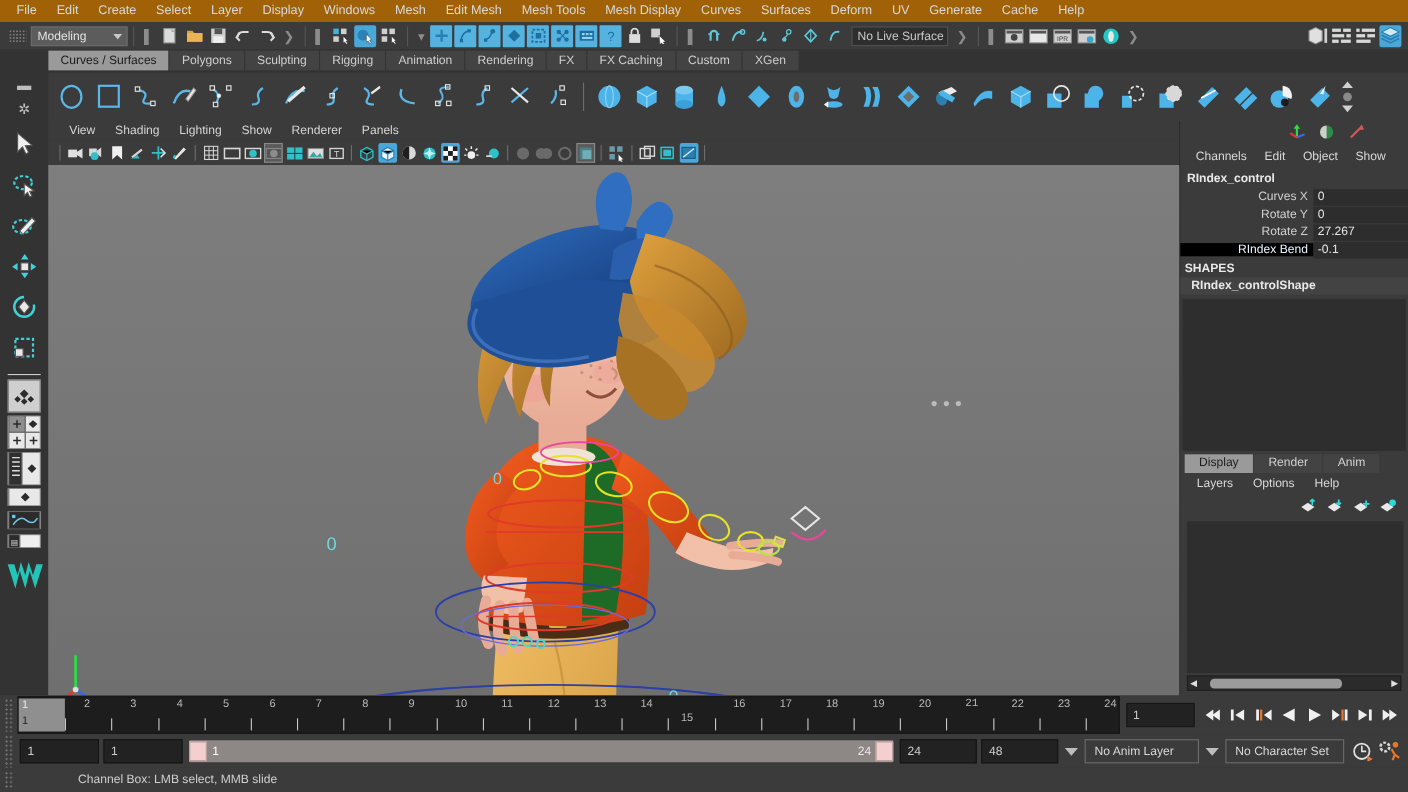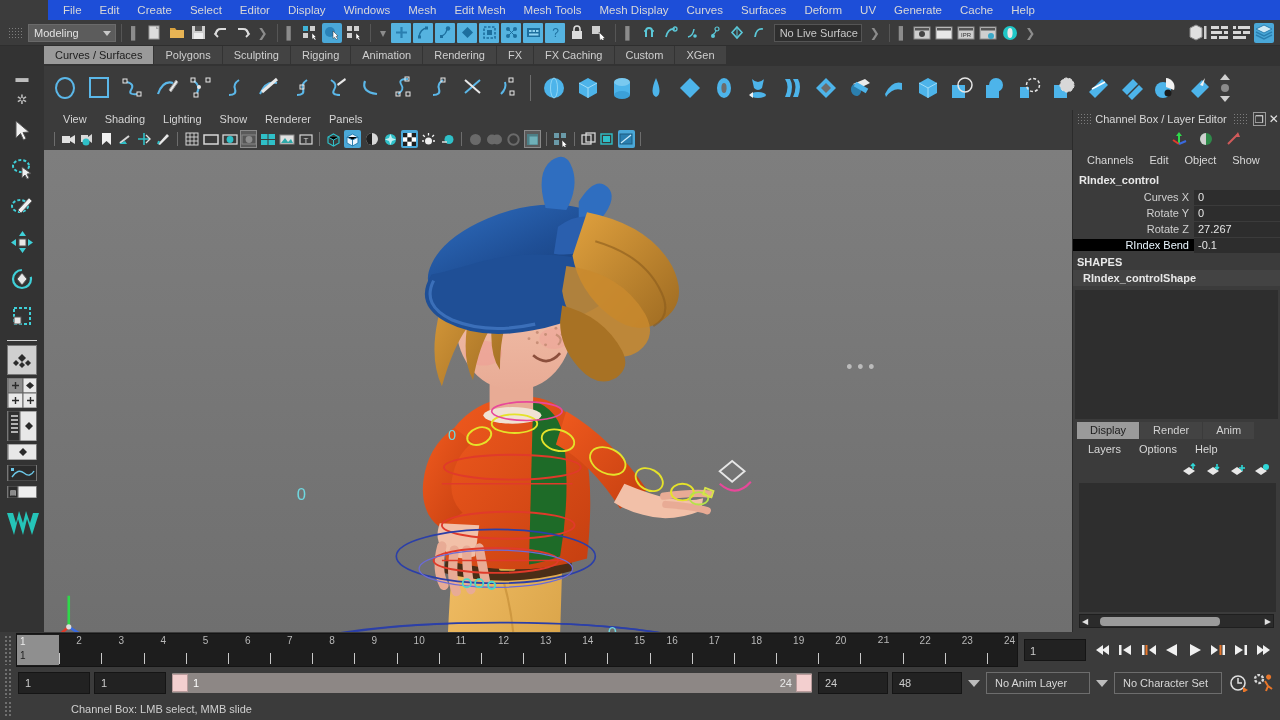--- a/index.html
+++ b/index.html
@@ -7,21 +7,21 @@
   body {
     background:#3c3c3c;
     font-family:"Liberation Sans", sans-serif;
     font-size:11px;
     color:#d4d4d4;
     -webkit-font-smoothing: antialiased;
   }
   .app { width:1280px; height:720px; position:relative; display:flex; flex-direction:column; }
 
   
-  .menubar { height:20px; background:#1d4ed8; display:flex; align-items:flex-end; padding-left:6px; flex:0 0 20px;margin-left:48px; }
+  .menubar { height:20px; background:#a16207; display:flex; align-items:flex-end; padding-left:6px; flex:0 0 20px; }
   .menubar .mi { padding:0 9px; line-height:20px; font-size:11.5px; color:#d8d8d8; white-space:nowrap; cursor:default; }
 
   
   .statusline { height:26px; background:#3b3b3b; display:flex; align-items:center; padding-left:4px; flex:0 0 26px; border-bottom:1px solid #2e2e2e;}
   .mode-select {
     width:88px; height:18px; background:#5c5c5c; color:#e2e2e2; font-size:11px;
     display:flex; align-items:center; padding-left:5px; position:relative; border:1px solid #6a6a6a;
   }
   .mode-select .caret { position:absolute; right:4px; top:6px; border-left:4px solid transparent;border-right:4px solid transparent;border-top:5px solid #c8c8c8; }
   .sep { width:1px; height:18px; background:#565656; margin:0 5px; }
@@ -131,21 +131,21 @@
 </head>
 <body>
 
 <div class="app">
 
   <div class="menubar">
     <div class="mi">File</div>
     <div class="mi">Edit</div>
     <div class="mi">Create</div>
     <div class="mi">Select</div>
-    <div class="mi">Editor</div>
+    <div class="mi">Layer</div>
     <div class="mi">Display</div>
     <div class="mi">Windows</div>
     <div class="mi">Mesh</div>
     <div class="mi">Edit Mesh</div>
     <div class="mi">Mesh Tools</div>
     <div class="mi">Mesh Display</div>
     <div class="mi">Curves</div>
     <div class="mi">Surfaces</div>
     <div class="mi">Deform</div>
     <div class="mi">UV</div>
@@ -1094,28 +1094,20 @@
             <path d="M40 460 L40 430" stroke="#2fd84a" stroke-width="2.5"></path>
             <path d="M40 460 L56 470" stroke="#3a6ae0" stroke-width="2.5"></path>
             <path d="M40 460 L26 472" stroke="#e03a2a" stroke-width="2.5"></path>
             <circle cx="40" cy="460" r="2.5" fill="#ddd"></circle>
           </g>
         </svg>
       </div>
     </div>
 
     <div class="cbox">
-      <div class="cbox-title">
-        <div class="grip"></div>
-        <span class="t">Channel Box / Layer Editor</span>
-        <div class="grip" style="margin-left:6px"></div>
-        <div style="flex:1"></div>
-        <div class="wbtn">❐</div>
-        <div class="wbtn" style="border:none;font-size:12px">✕</div>
-      </div>
 
       <div class="cb-axisrow">
         <span>
           <svg width="17" height="15">
               <path d="M8 13 L8 3" stroke="#2fd84a" stroke-width="2"></path>
               <path d="M8 13 L2 9" stroke="#e03a2a" stroke-width="2"></path>
               <path d="M8 13 L15 10" stroke="#3a6ae0" stroke-width="2"></path>
               <path d="M8 1 l3 4 h-6 z" fill="#2fd84a"></path>
             </svg>
         </span>
@@ -1231,21 +1223,21 @@
         <div class="tl-num" style="left: 396.583px;">10</div>
         <div class="tl-tick" style="left: 379.5px;"></div>
         <div class="tl-num" style="left: 438.75px;">11</div>
         <div class="tl-tick" style="left: 421.667px;"></div>
         <div class="tl-num" style="left: 480.917px;">12</div>
         <div class="tl-tick" style="left: 463.833px;"></div>
         <div class="tl-num" style="left: 523.083px;">13</div>
         <div class="tl-tick" style="left: 506px;"></div>
         <div class="tl-num" style="left: 565.25px;">14</div>
         <div class="tl-tick" style="left: 548.167px;"></div>
-        <div class="tl-num" style="left: 617px;">15</div>
+        <div class="tl-num" style="left: 602px; margin-top: 12px;">15</div>
         <div class="tl-tick" style="left: 590.333px;"></div>
         <div class="tl-num" style="left: 649.583px;">16</div>
         <div class="tl-tick" style="left: 632.5px;"></div>
         <div class="tl-num" style="left: 691.75px;">17</div>
         <div class="tl-tick" style="left: 674.667px;"></div>
         <div class="tl-num" style="left: 733.917px;">18</div>
         <div class="tl-tick" style="left: 716.833px;"></div>
         <div class="tl-num" style="left: 776.083px;">19</div>
         <div class="tl-tick" style="left: 759px;"></div>
         <div class="tl-num" style="left: 818.25px;">20</div>

